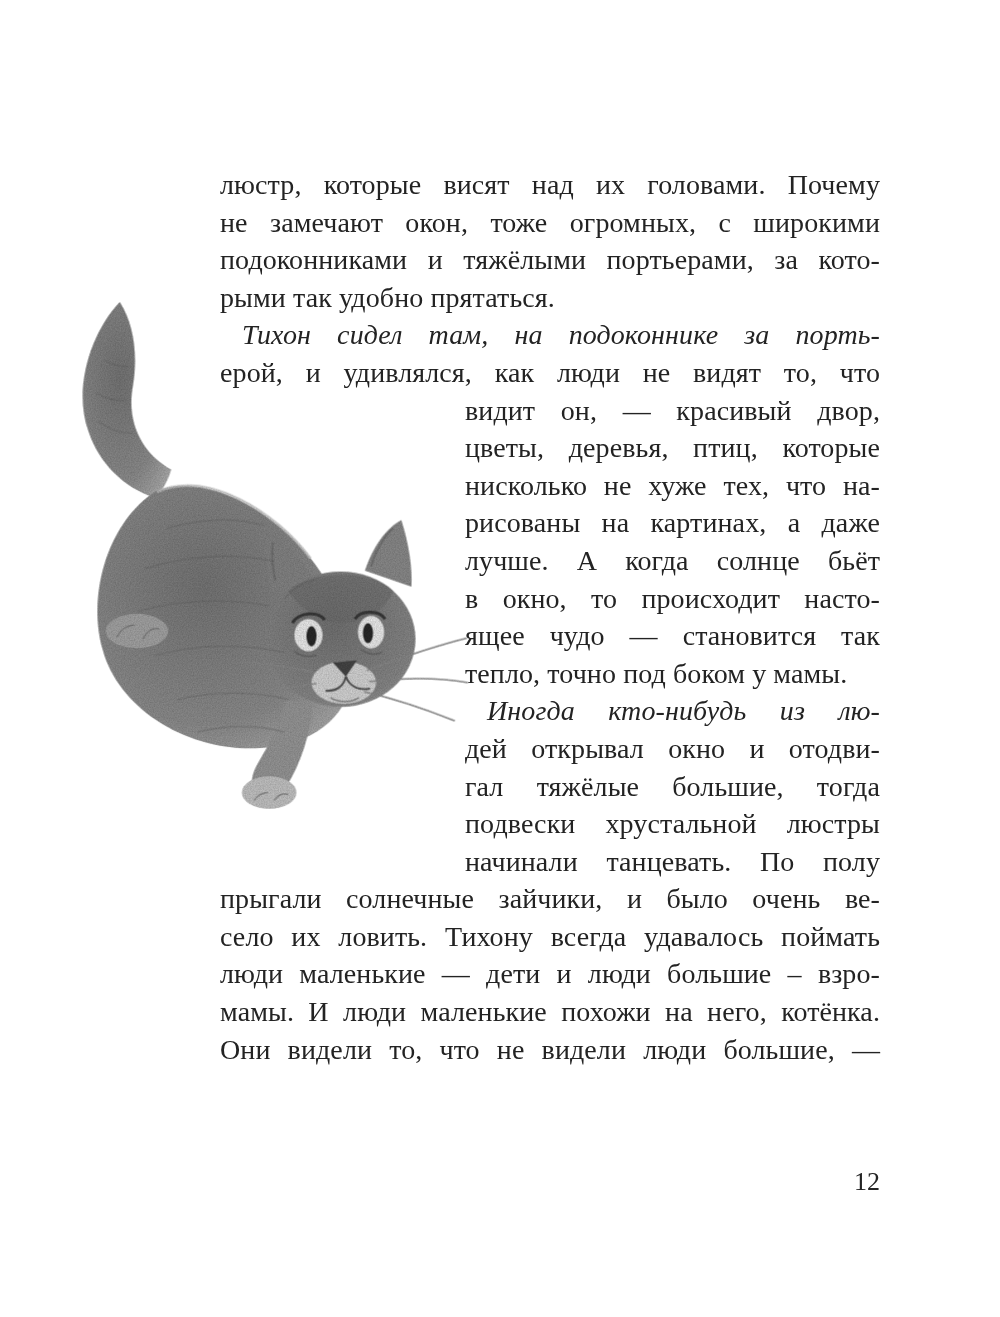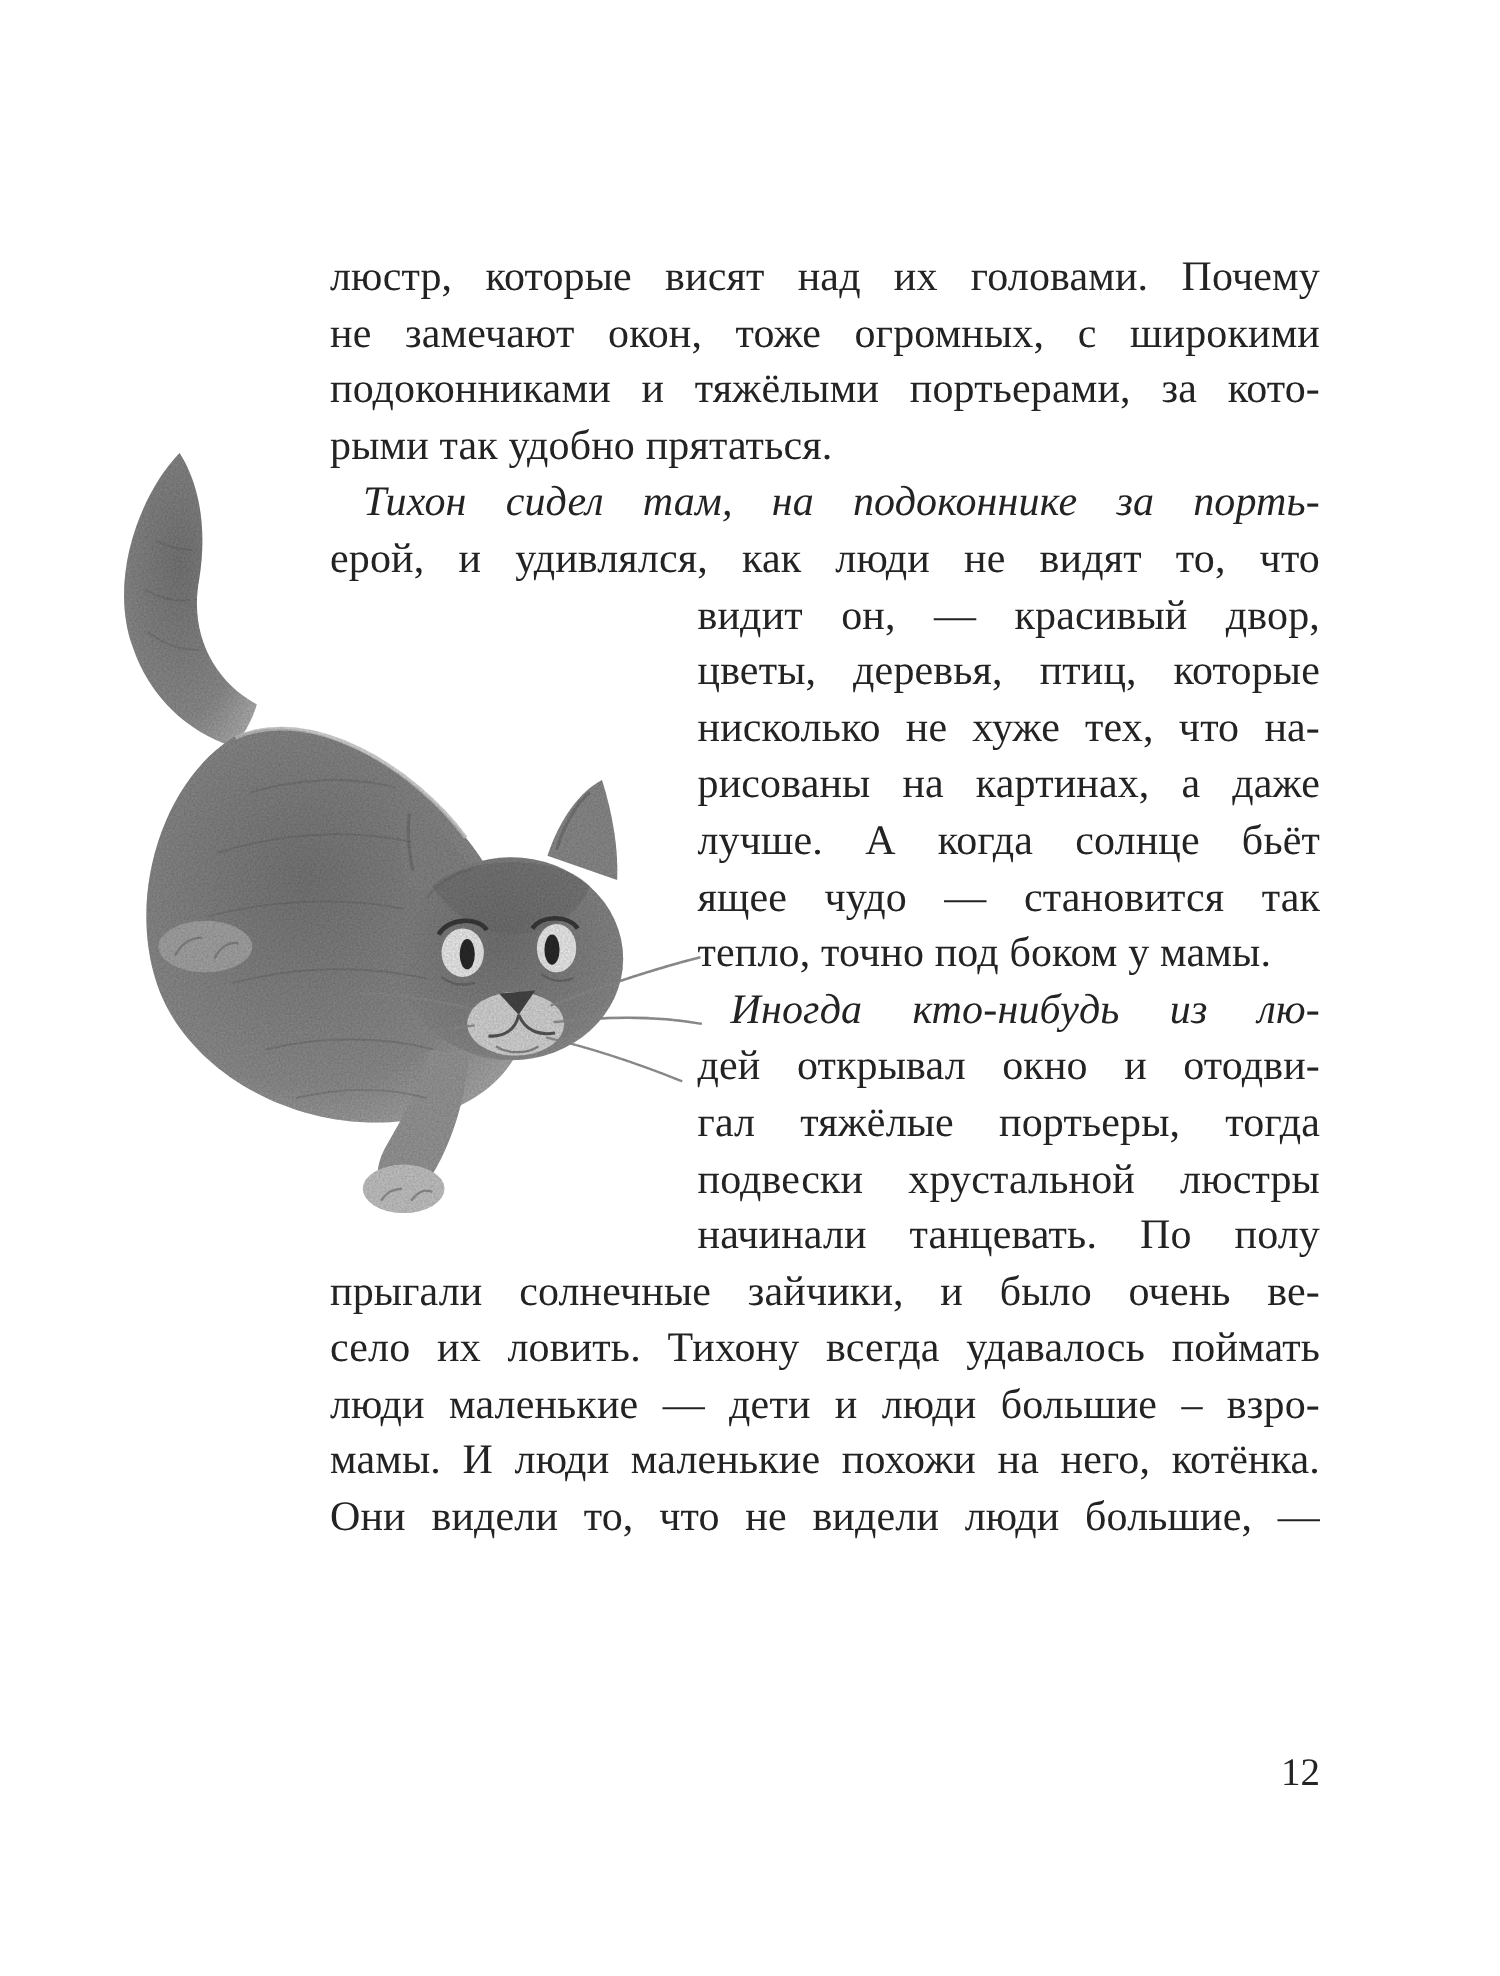--- a/index.html
+++ b/index.html
@@ -151,25 +151,26 @@
       <div class="line">не замечают окон, тоже огромных, с широкими</div>
       <div class="line">подоконниками и тяжёлыми портьерами, за кото-</div>
       <div class="line end">рыми так удобно прятаться.</div>
       <div class="line indent">Тихон сидел там, на подоконнике за порть-</div>
       <div class="line">ерой, и удивлялся, как люди не видят то, что</div>
       <div class="line narrow">видит он, — красивый двор,</div>
       <div class="line narrow">цветы, деревья, птиц, которые</div>
       <div class="line narrow">нисколько не хуже тех, что на-</div>
       <div class="line narrow">рисованы на картинах, а даже</div>
       <div class="line narrow">лучше. А когда солнце бьёт</div>
+      <div class="line narrow">в окно, то происходит насто-</div>
       <div class="line narrow">ящее чудо — становится так</div>
       <div class="line narrow end">тепло, точно под боком у мамы.</div>
       <div class="line narrow indent">Иногда кто-нибудь из лю-</div>
       <div class="line narrow">дей открывал окно и отодви-</div>
-      <div class="line narrow">гал тяжёлые портьеры, тогда</div>
+      <div class="line narrow">гал тяжёлые большие, тогда</div>
       <div class="line narrow">подвески хрустальной люстры</div>
       <div class="line narrow">начинали танцевать. По полу</div>
       <div class="line">прыгали солнечные зайчики, и было очень ве-</div>
       <div class="line">село их ловить. Тихону всегда удавалось поймать</div>
       <div class="line">люди маленькие — дети и люди большие – взро-</div>
       <div class="line">мамы. И люди маленькие похожи на него, котёнка.</div>
       <div class="line">Они видели то, что не видели люди большие, —</div>
     </div>
 
   <div class="page-number">12</div>

